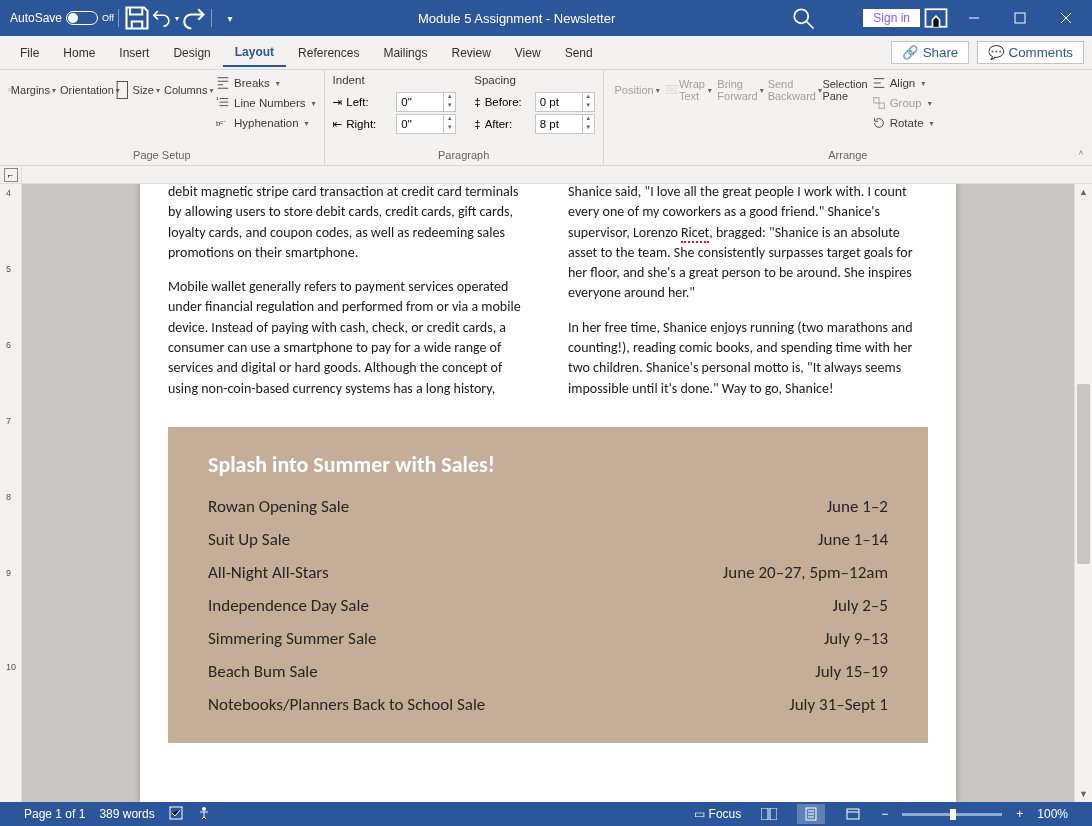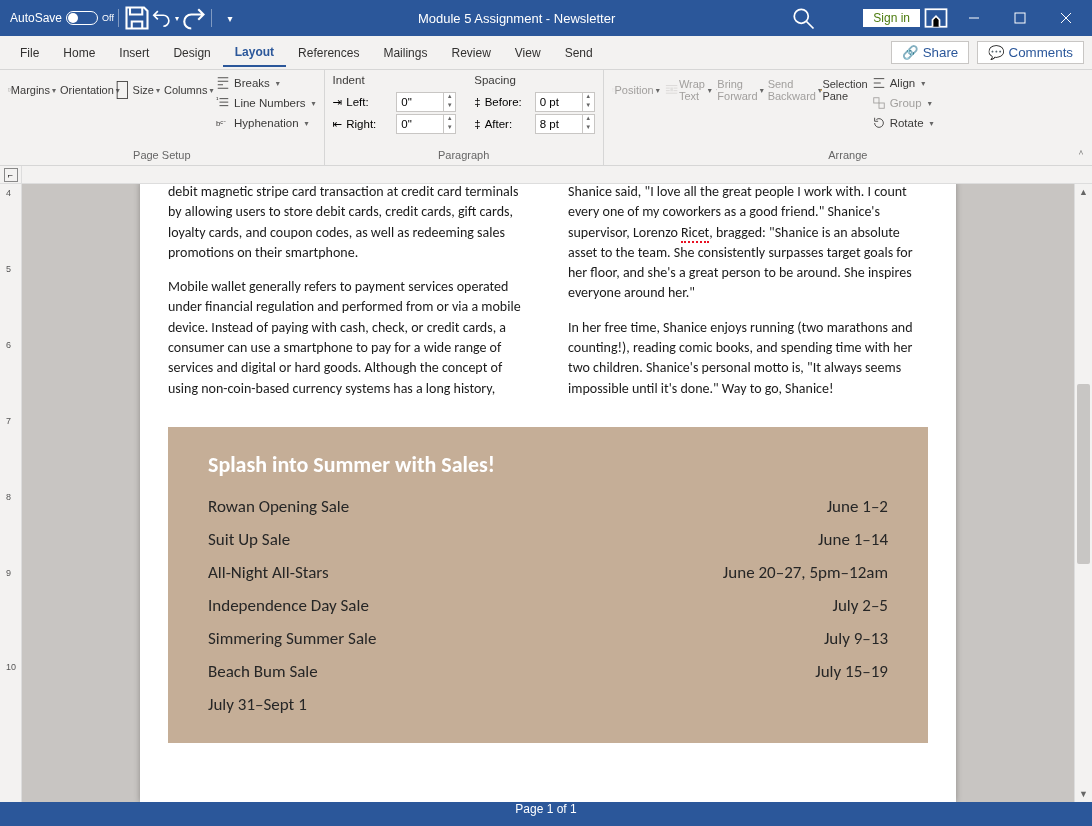--- a/index.html
+++ b/index.html
@@ -5,21 +5,21 @@
 * { margin: 0; padding: 0; box-sizing: border-box; }
 body { font-family: "Segoe UI", Arial, sans-serif; font-size: 12px; background: #fff; overflow: hidden; width: 1092px; height: 826px; }
 .titlebar { background: #2b579a; color: #fff; height: 36px; display: flex; align-items: center; padding: 0 4px; }
 .autosave { display: flex; align-items: center; gap: 4px; margin-left: 6px; }
 .toggle { border: 1px solid #fff; border-radius: 8px; width: 32px; height: 14px; display: inline-flex; align-items: center; padding: 1px; }
 .toggle-knob { background: #fff; width: 10px; height: 10px; border-radius: 50%; }
 .tb-icon { width: 28px; height: 28px; display: inline-flex; align-items: center; justify-content: center; color: #fff; }
 .tb-sep { width: 1px; height: 18px; background: rgba(255,255,255,.4); margin: 0 4px; }
 .title-text { flex: 1; text-align: center; font-size: 13px; }
 .tb-right { display: flex; align-items: center; gap: 2px; }
-.signin { background: #fff; color: #4d7c0f; padding: 2px 10px; font-size: 12px; margin-left: 44px; }
+.signin { background: #fff; color: #8b5cf6; padding: 2px 10px; font-size: 12px; margin-left: 44px; }
 .winbtn { width: 44px; height: 28px; display: inline-flex; align-items: center; justify-content: center; }
 .tabbar { background: #f3f2f1; border-bottom: 1px solid #d6d6d6; display: flex; align-items: center; height: 34px; padding: 0 8px; }
 .tab { padding: 6px 12px; color: #323130; cursor: pointer; }
 .tab.active { color: #2b579a; border-bottom: 2px solid #2b579a; font-weight: 600; }
 .tabbar-right { margin-left: auto; display: flex; gap: 8px; }
 .share-btn { border: 1px solid #c8c6c4; padding: 3px 10px; background: #fff; color: #2b579a; }
 .ribbon { background: #f3f2f1; height: 96px; display: flex; border-bottom: 1px solid #d6d6d6; position: relative; }
 .group { border-right: 1px solid #d6d6d6; padding: 4px 8px 2px; display: flex; flex-direction: column; }
 .group-body { flex: 1; display: flex; gap: 4px; align-items: flex-start; }
 .group-label { text-align: center; font-size: 11px; color: #666; padding-bottom: 2px; position: relative; }
@@ -48,21 +48,21 @@
 .cols { display: flex; gap: 40px; margin-top: 0; }
 .col { width: 50%; font-size: 14px; line-height: 1.45; color: #1b1b1b; font-family: Calibri, Arial, sans-serif; }
 .col p { margin-bottom: 14px; }
 .sales-box { background: #c5ae97; margin-top: 14px; padding: 24px 40px 28px; }
 .sales-title { color: #fff; font-family: Calibri, Arial, sans-serif; font-size: 22px; font-weight: 700; margin-bottom: 18px; }
 .sale-row { display: flex; justify-content: space-between; font-family: Calibri, Arial, sans-serif; font-size: 17px; color: #262626; margin-bottom: 12px; }
 .redsquiggle { border-bottom: 2px dotted #e81123; }
 .scrollbar-v { width: 18px; background: #f3f2f1; border-left: 1px solid #ddd; position: relative; }
 .scroll-thumb { position: absolute; left: 2px; right: 2px; top: 200px; height: 180px; background: #c8c6c4; border-radius: 2px; }
 .scroll-arrow { position: absolute; left: 0; right: 0; height: 16px; text-align: center; font-size: 9px; color: #666; line-height: 16px; }
-.statusbar { background: #2b579a; color: #fff; height: 24px; display: flex; align-items: center; padding: 0 24px; font-size: 12px; gap: 14px; flex-direction: column; }
+.statusbar { background: #2b579a; color: #fff; height: 24px; display: flex; align-items: center; padding: 0 24px; font-size: 12px; gap: 14px; }
 .statusbar .spacer { flex: 1; }
 .viewbtn { width: 28px; height: 20px; display: inline-flex; align-items: center; justify-content: center; }
 .viewbtn.active { background: rgba(255,255,255,.25); }
 .zoom-slider { width: 100px; height: 3px; background: rgba(255,255,255,.5); position: relative; }
 .zoom-slider .knob { position: absolute; left: 48px; top: -4px; width: 6px; height: 11px; background: #fff; }
 .vlabel { position: absolute; left: 6px; font-size: 9px; color: #555; }
 </style>
 </head>
 <body>
 
@@ -381,20 +381,21 @@
           </div>
         <div class="sale-row">
             <span>Simmering Summer Sale</span>
             <span>July 9–13</span>
           </div>
         <div class="sale-row">
             <span>Beach Bum Sale</span>
             <span>July 15–19</span>
           </div>
         <div class="sale-row" style="margin-bottom:0;">
+            <span>Notebooks/Planners Back to School Sale</span>
             <span>July 31–Sept 1</span>
           </div>
       </div>
     </div>
   </div>
   <div class="scrollbar-v">
     <div class="scroll-arrow" style="top:0">▲</div>
     <div class="scroll-thumb"></div>
     <div class="scroll-arrow" style="bottom:0">▼</div>
   </div>

